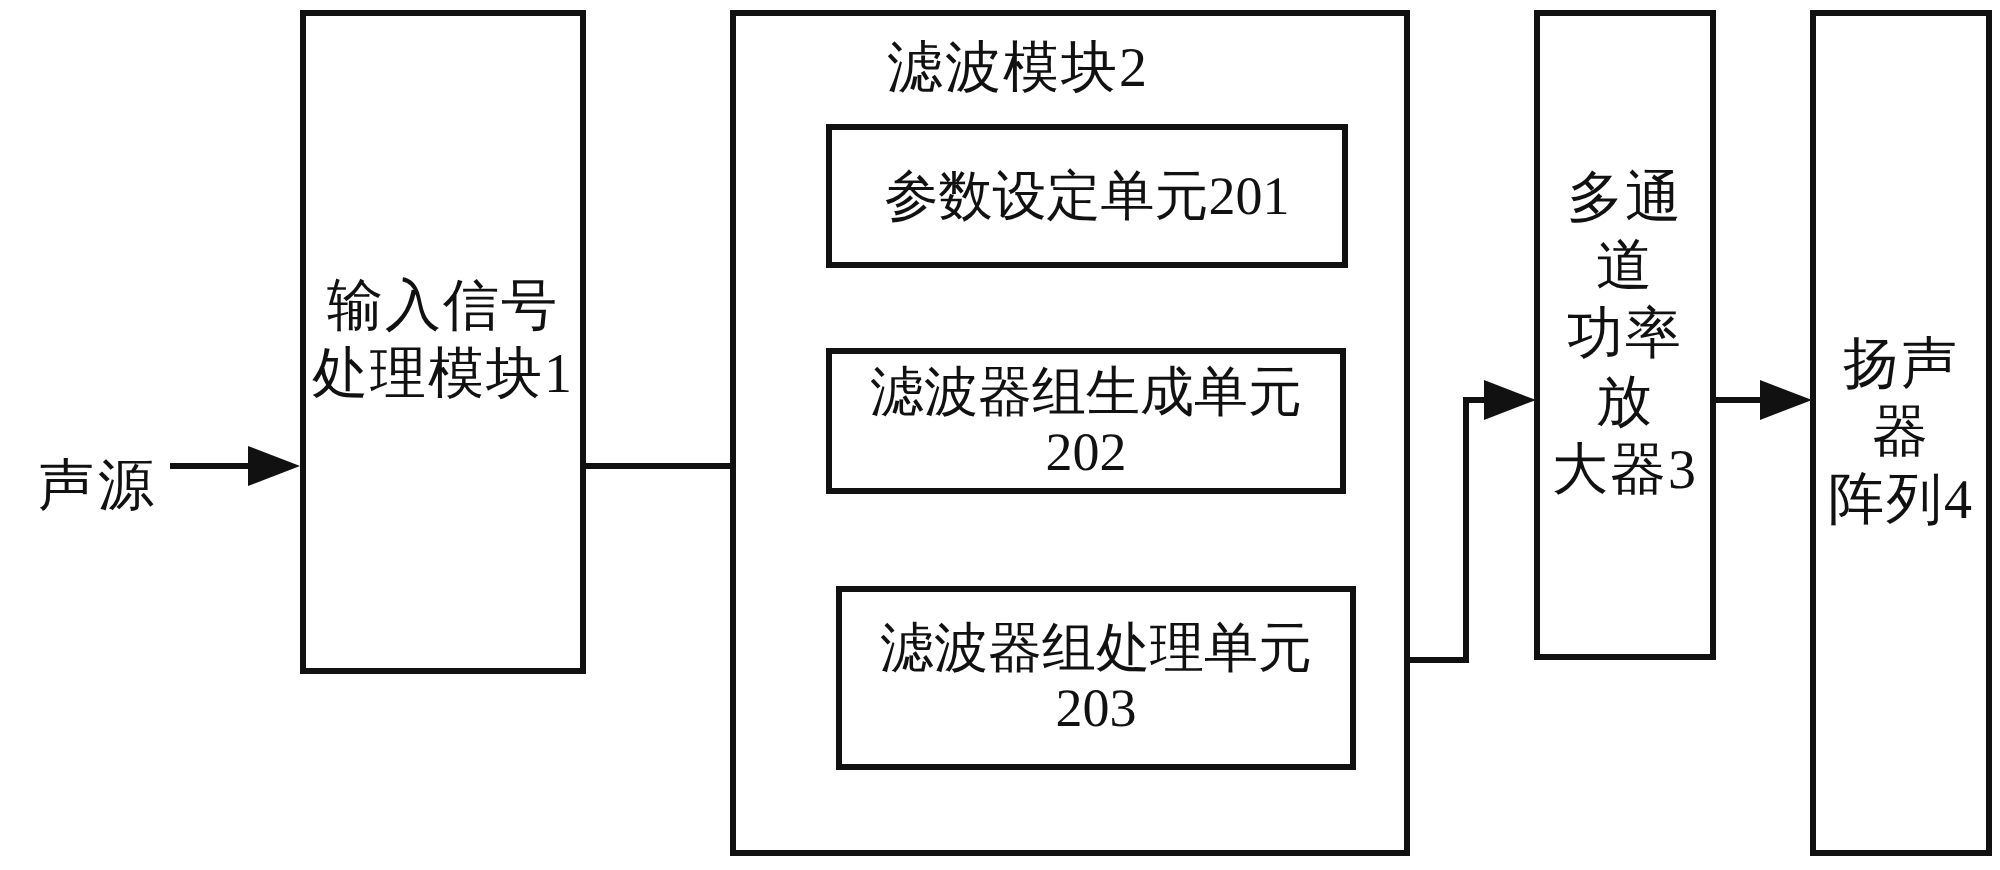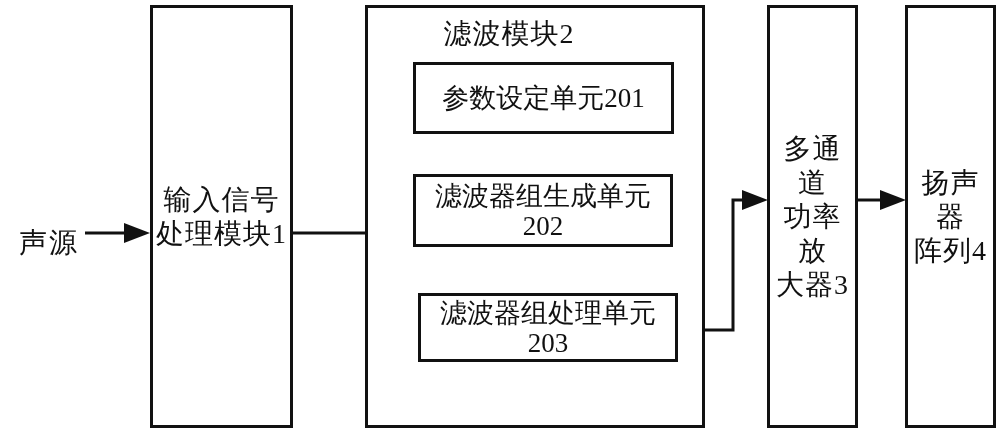--- a/index.html
+++ b/index.html
@@ -93,41 +93,41 @@
     <g stroke="#111111" stroke-width="3" fill="#111111">
       <line x1="856" y1="200" x2="883" y2="200"></line>
       <polygon points="906,200 880,190 880,210" stroke="none"></polygon>
     </g>
   </svg>
 
   <div class="free-label" style="left:8px; top:208px; width:82px; height:54px;">
     <span>声源</span>
   </div>
 
-  <div class="box" style="left:150px; top:5px; width:143px; height:423px;">
+  <div class="box" style="left:150px; top:5px; width:143px; height:332px;">
     <span class="label-text">输入信号
 处理模块1</span>
   </div>
 
   <div class="box box-title-host" style="left:365px; top:5px; width:340px; height:423px;"></div>
   <div class="module-title" style="left:365px; top:15px; width:288px;">滤波模块2</div>
 
   <div class="box" style="left:413px; top:62px; width:261px; height:72px;">
     <span class="unit-text">参数设定单元201</span>
   </div>
 
   <div class="box" style="left:413px; top:174px; width:260px; height:73px;">
     <span class="unit-text">滤波器组生成单元202</span>
   </div>
 
-  <div class="box" style="left:418px; top:293px; width:260px; height:69px;">
+  <div class="box" style="left:418px; top:293px; width:260px; height:92px;">
     <span class="unit-text">滤波器组处理单元203</span>
   </div>
 
-  <div class="box" style="left:767px; top:5px; width:91px; height:423px;justify-content:flex-end;">
+  <div class="box" style="left:767px; top:5px; width:91px; height:325px;justify-content:flex-end;">
     <span class="label-text">多通道
 功率放
 大器3</span>
   </div>
 
   <div class="box" style="left:905px; top:5px; width:91px; height:423px;">
     <span class="label-text">扬声器
 阵列4</span>
   </div>
 

